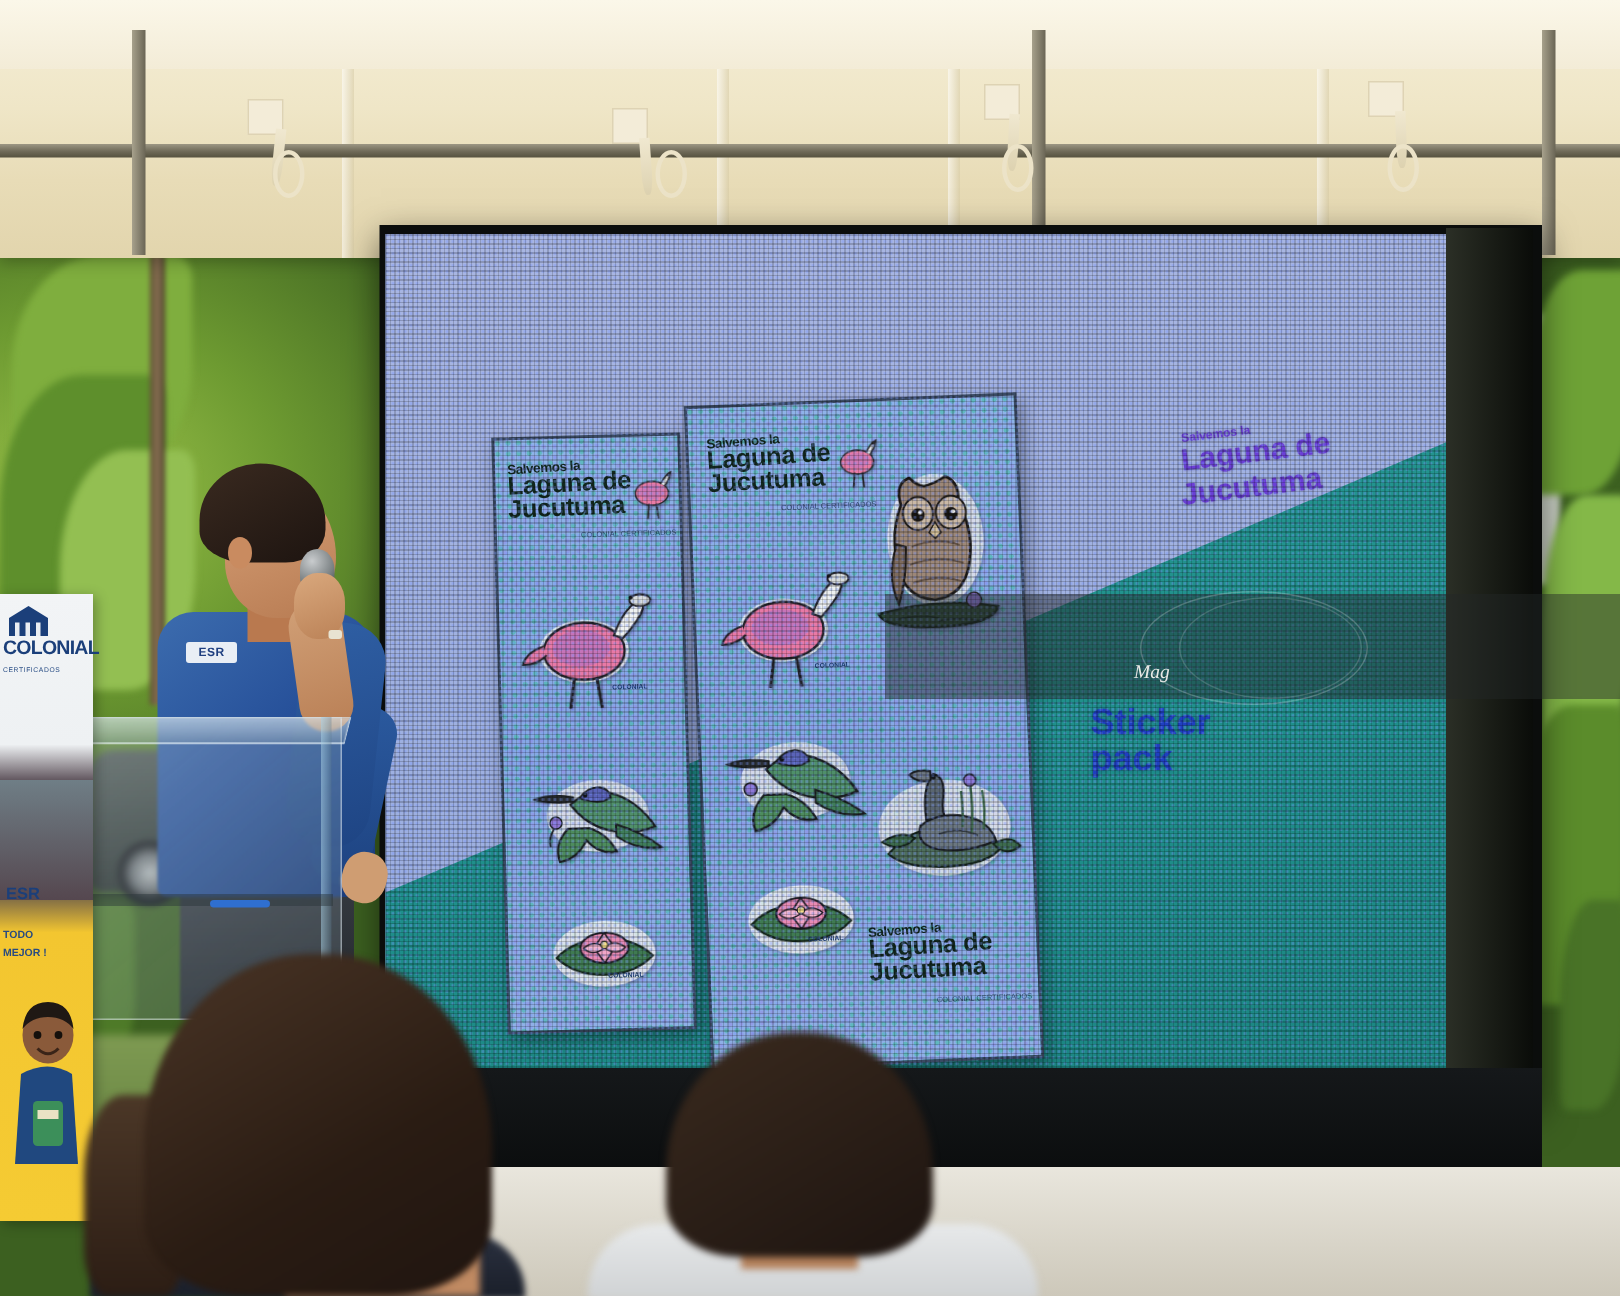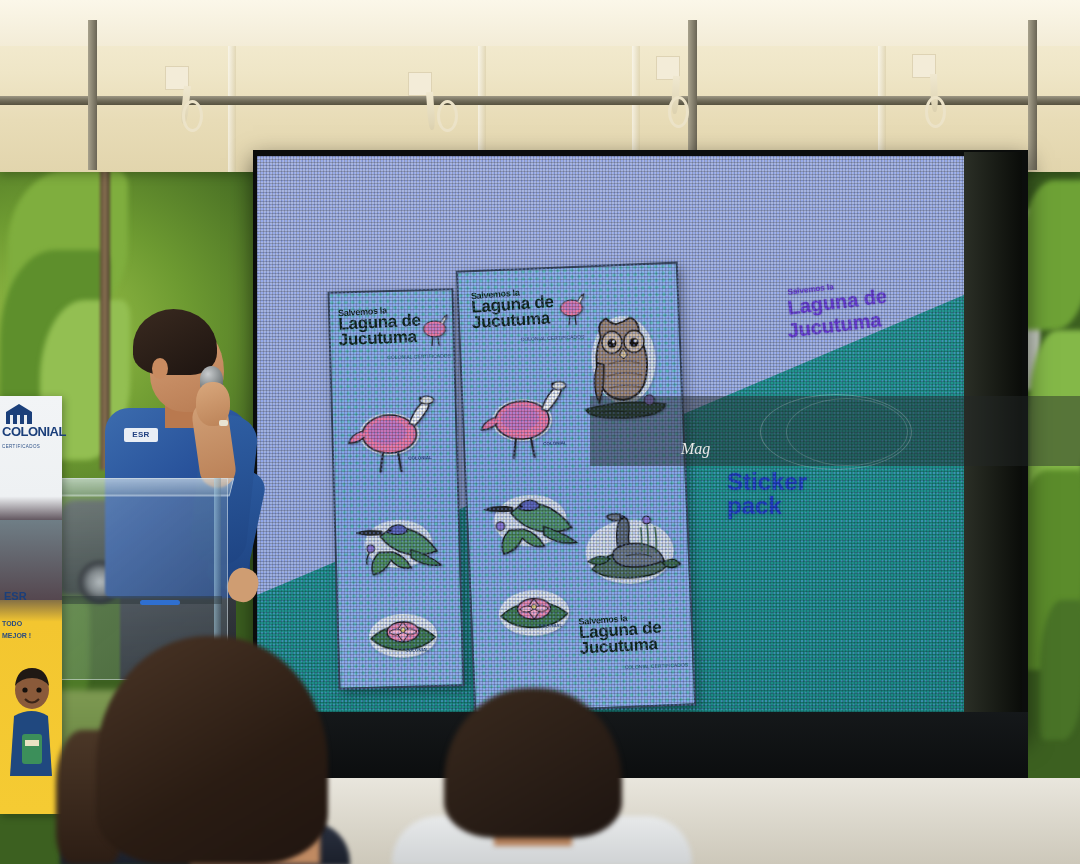--- a/index.html
+++ b/index.html
@@ -138,21 +138,21 @@
   .aud1-skin{left:190px;top:812px;width:130px;height:52px;border-radius:30px 30px 0 0;background:#c08a62;filter:blur(2.4px);}
   .aud2-hair{left:444px;top:688px;width:178px;height:150px;border-radius:48% 48% 28% 28%/62% 62% 24% 24%;
     background:linear-gradient(150deg,#3a2a1e,#1d1410);filter:blur(2.4px);}
   .aud2-shoulder{left:392px;top:816px;width:300px;height:50px;border-radius:46px 46px 0 0;
     background:linear-gradient(180deg,#e7e9ea,#cfd2d4);filter:blur(2.4px);}
   .aud2-neck{left:494px;top:806px;width:78px;height:40px;background:#b4805a;filter:blur(2.4px);}
 
   
   .wm{left:590px;top:396px;width:490px;height:70px;background:rgba(35,40,40,.46);}
   .wm-iconos{left:602px;top:400px;font-family:"Liberation Serif",serif;font-size:42px;color:#f2f2f0;letter-spacing:3px;}
-  .wm-mag{left:681px;top:440px;font-family:"Liberation Serif",serif;font-style:italic;font-size:16px;color:#e9e9e6;}
+  .wm-mag{left:756px;top:440px;font-family:"Liberation Serif",serif;font-style:italic;font-size:13px;color:#e9e9e6;}
   .wm-url{left:818px;top:415px;font-size:20px;color:#ececed;letter-spacing:.6px;}
   .wm-circ{left:760px;top:394px;width:150px;height:74px;border:1px solid rgba(255,255,255,.22);border-radius:50%;}
   .wm-circ2{left:786px;top:398px;width:120px;height:66px;border:1px solid rgba(255,255,255,.16);border-radius:50%;}
 </style>
 </head>
 <body>
 
 <div id="stage">
 
   <div class="abs bg-outdoor"></div>

